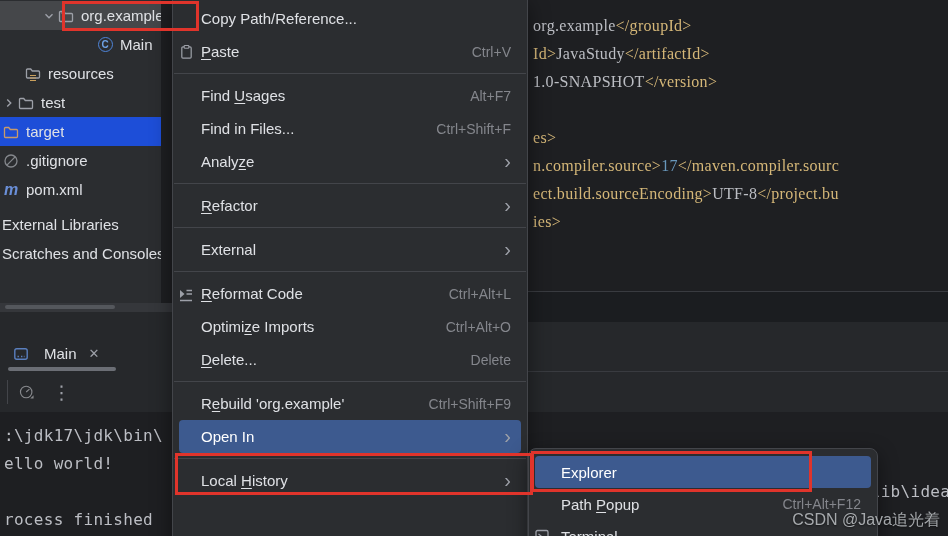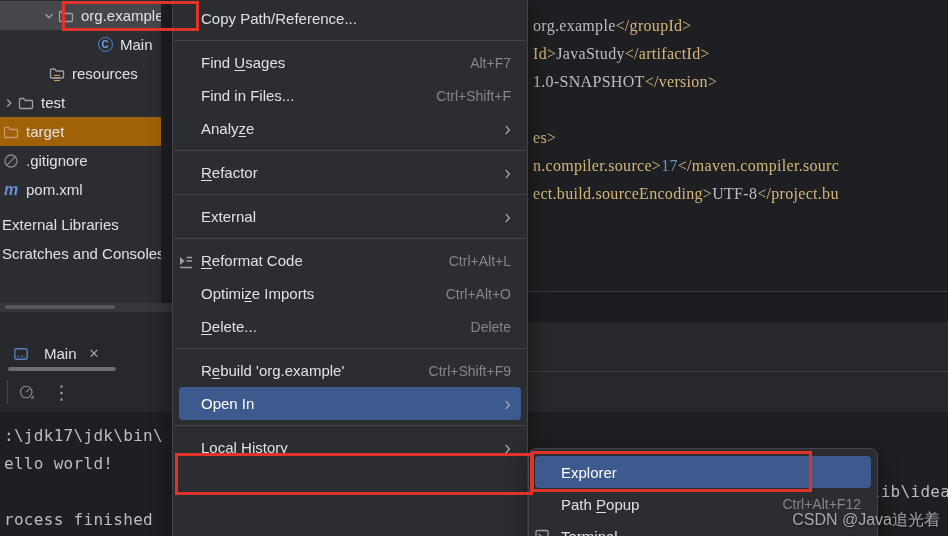--- a/index.html
+++ b/index.html
@@ -6,21 +6,21 @@
   body{
     position:relative;width:948px;height:536px;overflow:hidden;
     background:#1e1f22;font-family:"Liberation Sans",sans-serif;
     -webkit-font-smoothing:antialiased;color:#dfe1e5;
   }
   
   .left-panel{position:absolute;left:0;top:0;width:161px;height:303px;background:#2b2d30;overflow:hidden;z-index:1;}
   #tree{padding-top:1px;}
   .tree-row{height:29px;line-height:29px;display:flex;align-items:center;white-space:nowrap;font-size:15px;color:#dfe1e5;}
   .tree-row.selected{background:#45474a;}
-  .tree-row.excluded{background:#a16207;}
+  .tree-row.excluded{background:#1d4ed8;}
   .tree-row.gap{margin-top:6px;text-align:center;}
   .chev{width:17px;height:16px;flex:0 0 17px;display:inline-flex;align-items:center;justify-content:center;}
   .ticon{width:18px;height:16px;flex:0 0 18px;margin-right:6px;display:inline-flex;align-items:center;justify-content:center;}
   .tlabel{overflow:hidden;}
   .cls-badge{display:inline-block;width:13px;height:13px;border:1.5px solid #4e84d8;border-radius:50%;
     color:#6ea2e5;font-size:10px;font-weight:700;line-height:13px;text-align:center;}
   .mvn-badge{color:#6a8fd8;font-style:italic;font-weight:700;font-size:16px;line-height:16px;}
   
   .editor{position:absolute;left:528px;top:0;right:0;height:291px;background:#1e1f22;overflow:hidden;z-index:0;
     font-family:Liberation Serif, serif;font-size:16px;letter-spacing:.3px;padding:12px 0 0 5px;}
@@ -93,21 +93,21 @@
           </svg>
         </span>
         <span class="tlabel">org.example</span>
       </div>
       <div class="tree-row" style="padding-left: 96px;">
         <span class="ticon">
           <span class="cls-badge">C</span>
         </span>
         <span class="tlabel">Main</span>
       </div>
-      <div class="tree-row" style="padding-left: 48px; align-items: center;">
+      <div class="tree-row" style="padding-left: 24px; align-items: center;">
         <span class="ticon">
           <svg width="16" height="16" viewBox="0 0 16 16">
             <path d="M1.5 4 a1 1 0 0 1 1 -1 h3.2 l1.6 2 h6.2 a1 1 0 0 1 1 1 v5 a1 1 0 0 1 -1 1 h-11 a1 1 0 0 1 -1 -1 z" fill="none" stroke="#9da0a8" stroke-width="1.3"></path>
             <path d="M5 9.5 h6 M5 12 h6 M5 14.5 h6" stroke="#caa05c" stroke-width="1.2"></path>
           </svg>
         </span>
         <span class="tlabel">resources</span>
       </div>
       <div class="tree-row" style="padding-left: 0px;">
         <span class="chev">
@@ -155,20 +155,21 @@
 </div>
 
 <div class="editor" id="editor">
     <div class="code-line"><span class="c-text">org.example</span><span class="c-tag">&lt;/groupId&gt;</span></div>
     <div class="code-line"><span class="c-tag">Id&gt;</span><span class="c-text">JavaStudy</span><span class="c-tag">&lt;/artifactId&gt;</span></div>
     <div class="code-line"><span class="c-text">1.0-SNAPSHOT</span><span class="c-tag">&lt;/version&gt;</span></div>
     <div class="code-line">&nbsp;</div>
     <div class="code-line"><span class="c-tag">es&gt;</span></div>
     <div class="code-line"><span class="c-tag">n.compiler.source&gt;</span><span class="c-num">17</span><span class="c-tag">&lt;/maven.compiler.sourc</span></div>
     <div class="code-line"><span class="c-tag">ect.build.sourceEncoding&gt;</span><span class="c-text">UTF-8</span><span class="c-tag">&lt;/project.bu</span></div>
+    <div class="code-line"><span class="c-tag">ies&gt;</span></div>
   </div>
 
 <div class="band1"></div>
 <div class="band2">
     <div class="band2-line"></div>
   </div>
 <div class="console-right">
   <div>\JetBrains\IntelliJ IDEA 2023.2.3\lib\idea</div>
 </div>
 
@@ -201,20 +202,31 @@
     <span class="kebab">⋮</span>
   </div>
   <div class="console-left" id="console-left"><div>:\jdk17\jdk\bin\</div><div>ello world!</div><div>&nbsp;</div><div>rocess finished</div></div>
 </div>
 
 <div class="menu" id="context-menu">
     <div class="mitem tall">
       <span class="mlabel">Copy Path/Reference...</span>
       <span class="mspace"></span>
     </div>
+    <div class="mitem tall">
+      <span class="micon">
+        <svg width="15" height="16" viewBox="0 0 16 16">
+          <rect x="3" y="2.5" width="10" height="12" rx="1.2" fill="none" stroke="#9da0a8" stroke-width="1.3"></rect>
+          <rect x="5.5" y="1" width="5" height="3" rx="0.8" fill="#2b2d30" stroke="#9da0a8" stroke-width="1.2"></rect>
+        </svg>
+      </span>
+      <span class="mlabel"><u>P</u>aste</span>
+      <span class="mspace"></span>
+      <span class="mshort">Ctrl+V</span>
+    </div>
     <div class="msep"></div>
     <div class="mitem tall">
       <span class="mlabel">Find <u>U</u>sages</span>
       <span class="mspace"></span>
       <span class="mshort">Alt+F7</span>
     </div>
     <div class="mitem tall">
       <span class="mlabel">Find in Files...</span>
       <span class="mspace"></span>
       <span class="mshort">Ctrl+Shift+F</span>

